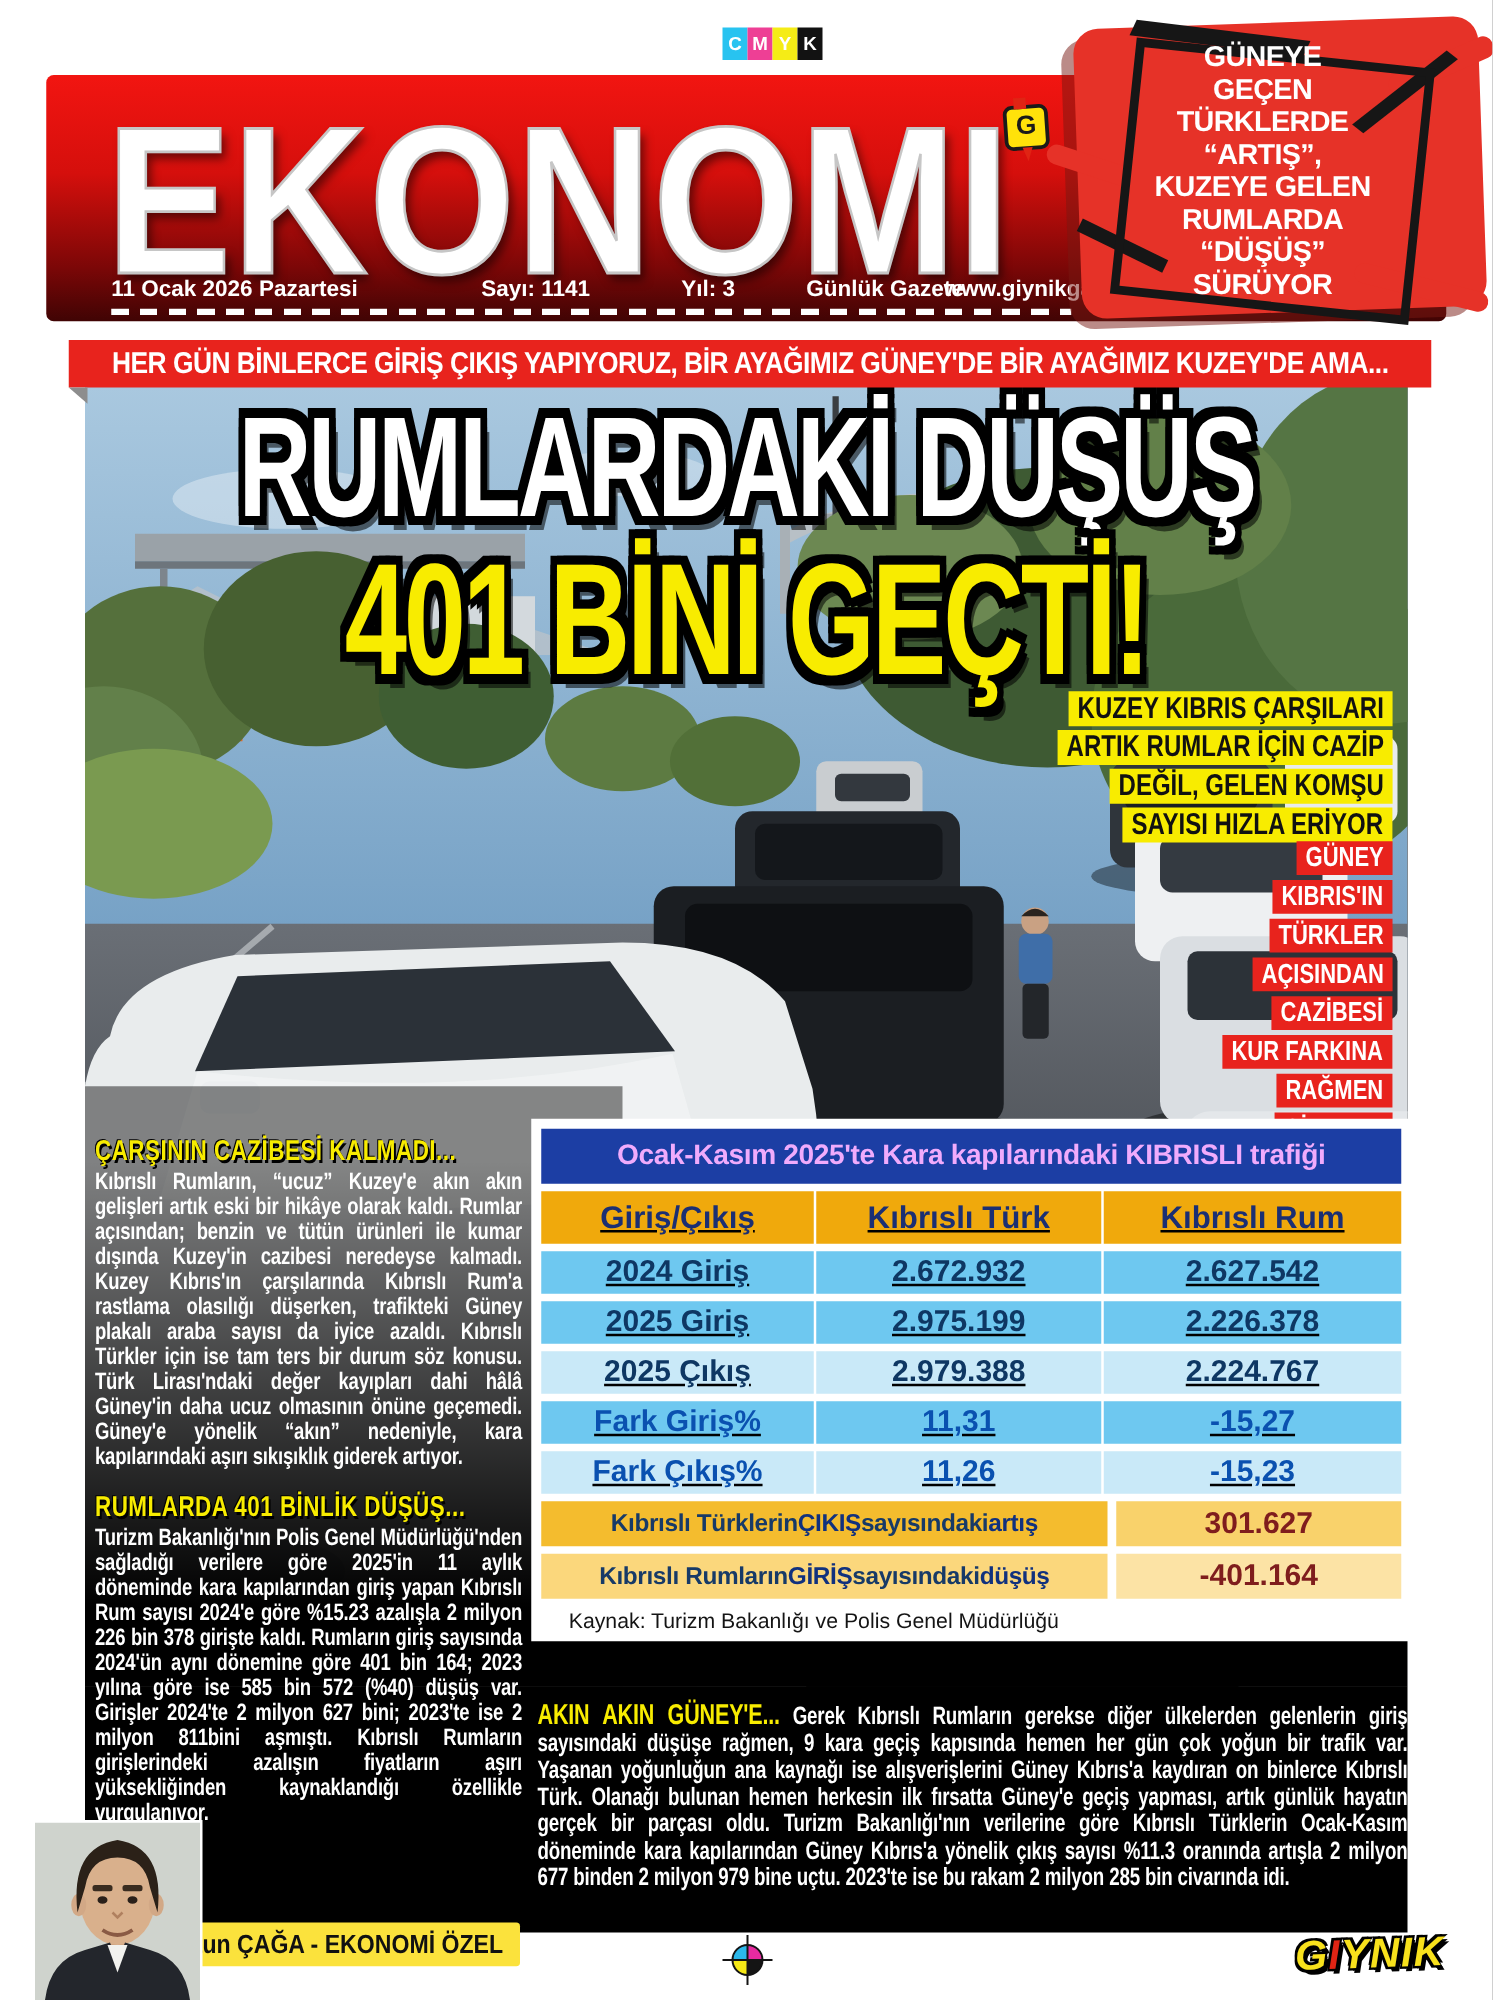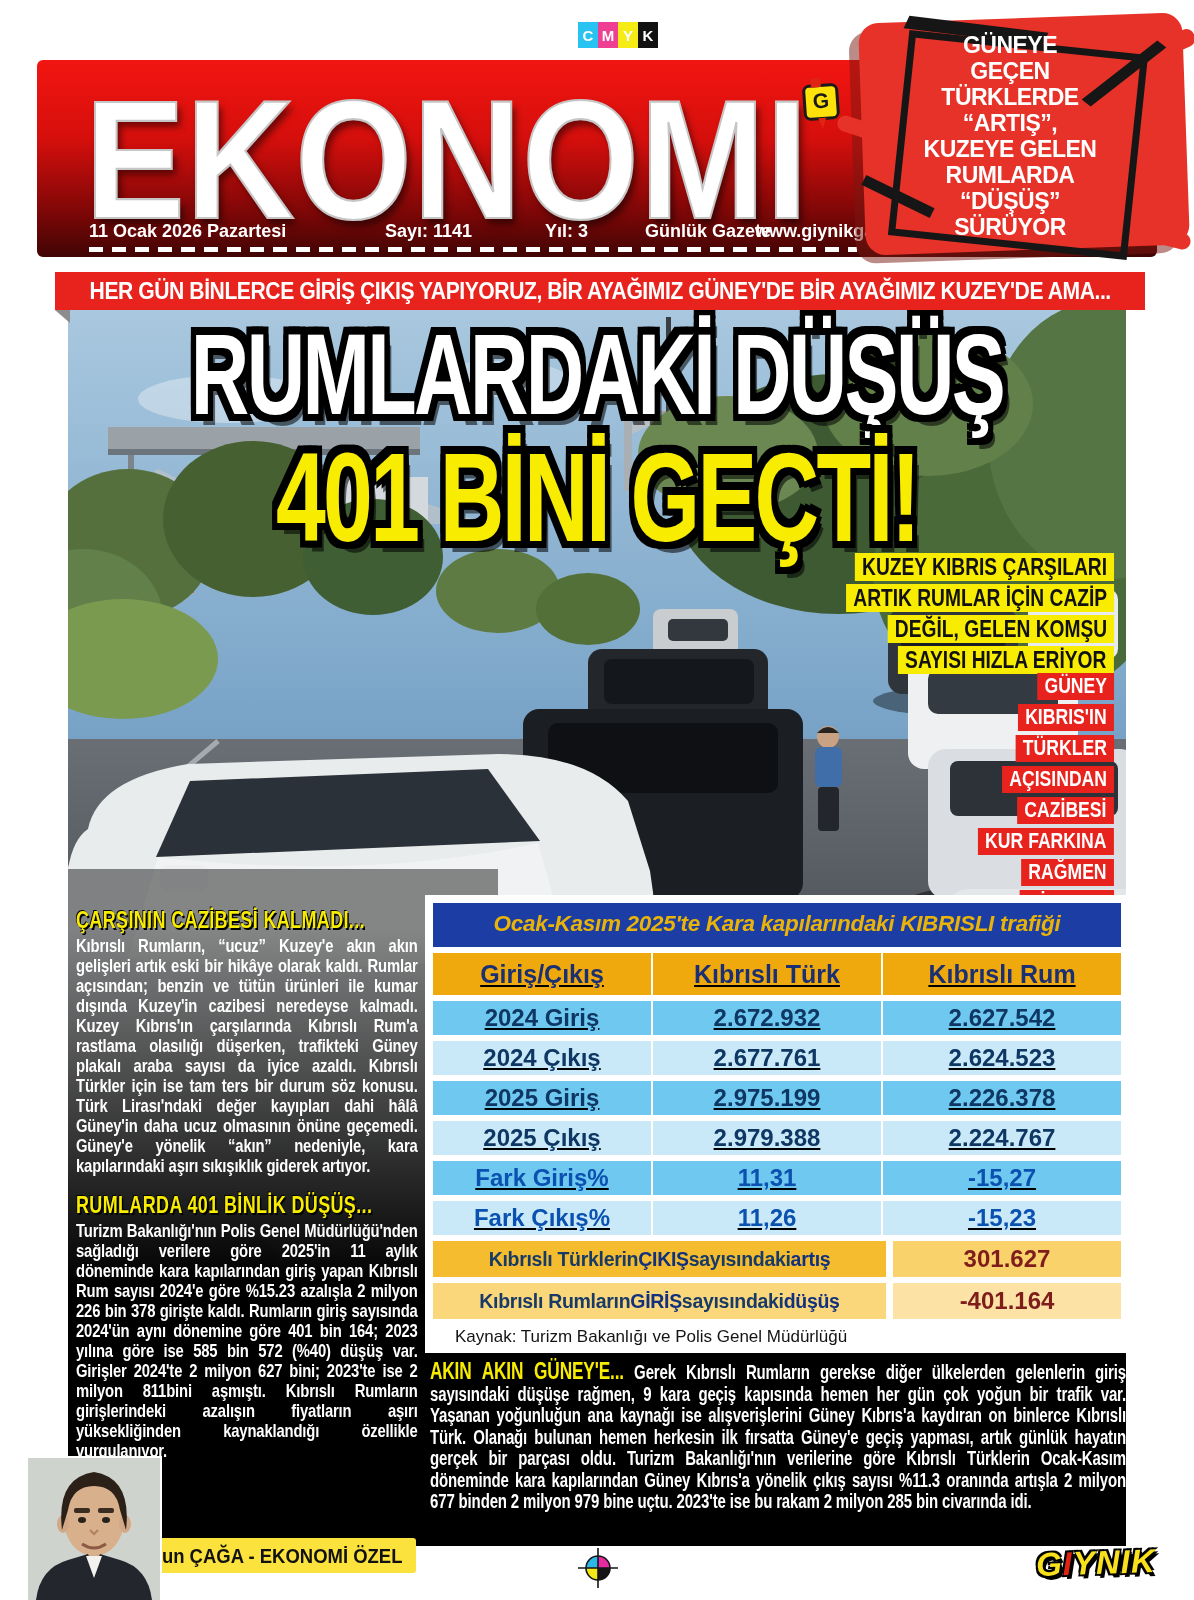--- a/index.html
+++ b/index.html
@@ -90,22 +90,22 @@
   .col-inner{width:438px;transform:scaleX(.78);transform-origin:left top;}
   .col-heading{color:#f8ec00;font-size:23px;font-weight:900;letter-spacing:.5px;
       text-shadow:2px 2px 0 #000,-1px -1px 0 #000;margin:0 0 2px;}
   .col-heading.h2{margin-top:16px;}
   .col-body{color:#fff;font-size:19px;font-weight:bold;line-height:20px;text-align:justify;
       letter-spacing:-0.2px;margin:0;}
 
   
   .table-panel{position:absolute;left:357px;top:586px;width:704px;background:#fff;
       padding:8px 8px 6px;box-sizing:border-box;z-index:6;}
-  .t-title{background:#1c3ea4;color:#eab308;font-weight:bold;font-size:22.5px;letter-spacing:-0.3px;
-      text-align:center;padding:8px 0 10px;font-style:italic;}
+  .t-title{background:#1c3ea4;color:#f0abfc;font-weight:bold;font-size:22.5px;letter-spacing:-0.3px;
+      text-align:center;padding:8px 0 10px;}
   .t-row{display:flex;gap:2px;margin-top:6px;text-decoration:underline;}
   .t-cell{display:flex;align-items:center;justify-content:center;height:34px;
       font-weight:bold;font-size:24px;color:#0e3763;}
   .t-c1{flex:0 0 218px;}.t-c2{flex:0 0 228px;}.t-c3{flex:1;}
   .t-head .t-cell{background:#f0a90c;height:42px;color:#1b2f73;font-size:25px;}
   .bg-d{background:#6ec8f0;}
   .bg-l{background:#c9e9f8;}
   .t-row.fark .t-cell{color:#0a51b0;font-weight:900;}
   .t-sum{display:flex;gap:7px;margin-top:6px;}
   .t-sum .lab{flex:0 0 453px;display:flex;align-items:center;justify-content:center;height:36px;
@@ -332,25 +332,20 @@
         <div class="t-cell t-c1">Giriş/Çıkış</div>
         <div class="t-cell t-c2">Kıbrıslı Türk</div>
         <div class="t-cell t-c3">Kıbrıslı Rum</div>
       </div>
       <div class="t-row">
         <div class="t-cell t-c1 bg-d">2024 Giriş</div>
         <div class="t-cell t-c2 bg-d">2.672.932</div>
         <div class="t-cell t-c3 bg-d">2.627.542</div>
       </div>
       <div class="t-row">
-        <div class="t-cell t-c1 bg-l">2024 Çıkış</div>
-        <div class="t-cell t-c2 bg-l">2.677.761</div>
-        <div class="t-cell t-c3 bg-l">2.624.523</div>
-      </div>
-      <div class="t-row">
         <div class="t-cell t-c1 bg-d">2025 Giriş</div>
         <div class="t-cell t-c2 bg-d">2.975.199</div>
         <div class="t-cell t-c3 bg-d">2.226.378</div>
       </div>
       <div class="t-row">
         <div class="t-cell t-c1 bg-l">2025 Çıkış</div>
         <div class="t-cell t-c2 bg-l">2.979.388</div>
         <div class="t-cell t-c3 bg-l">2.224.767</div>
       </div>
       <div class="t-row fark">

